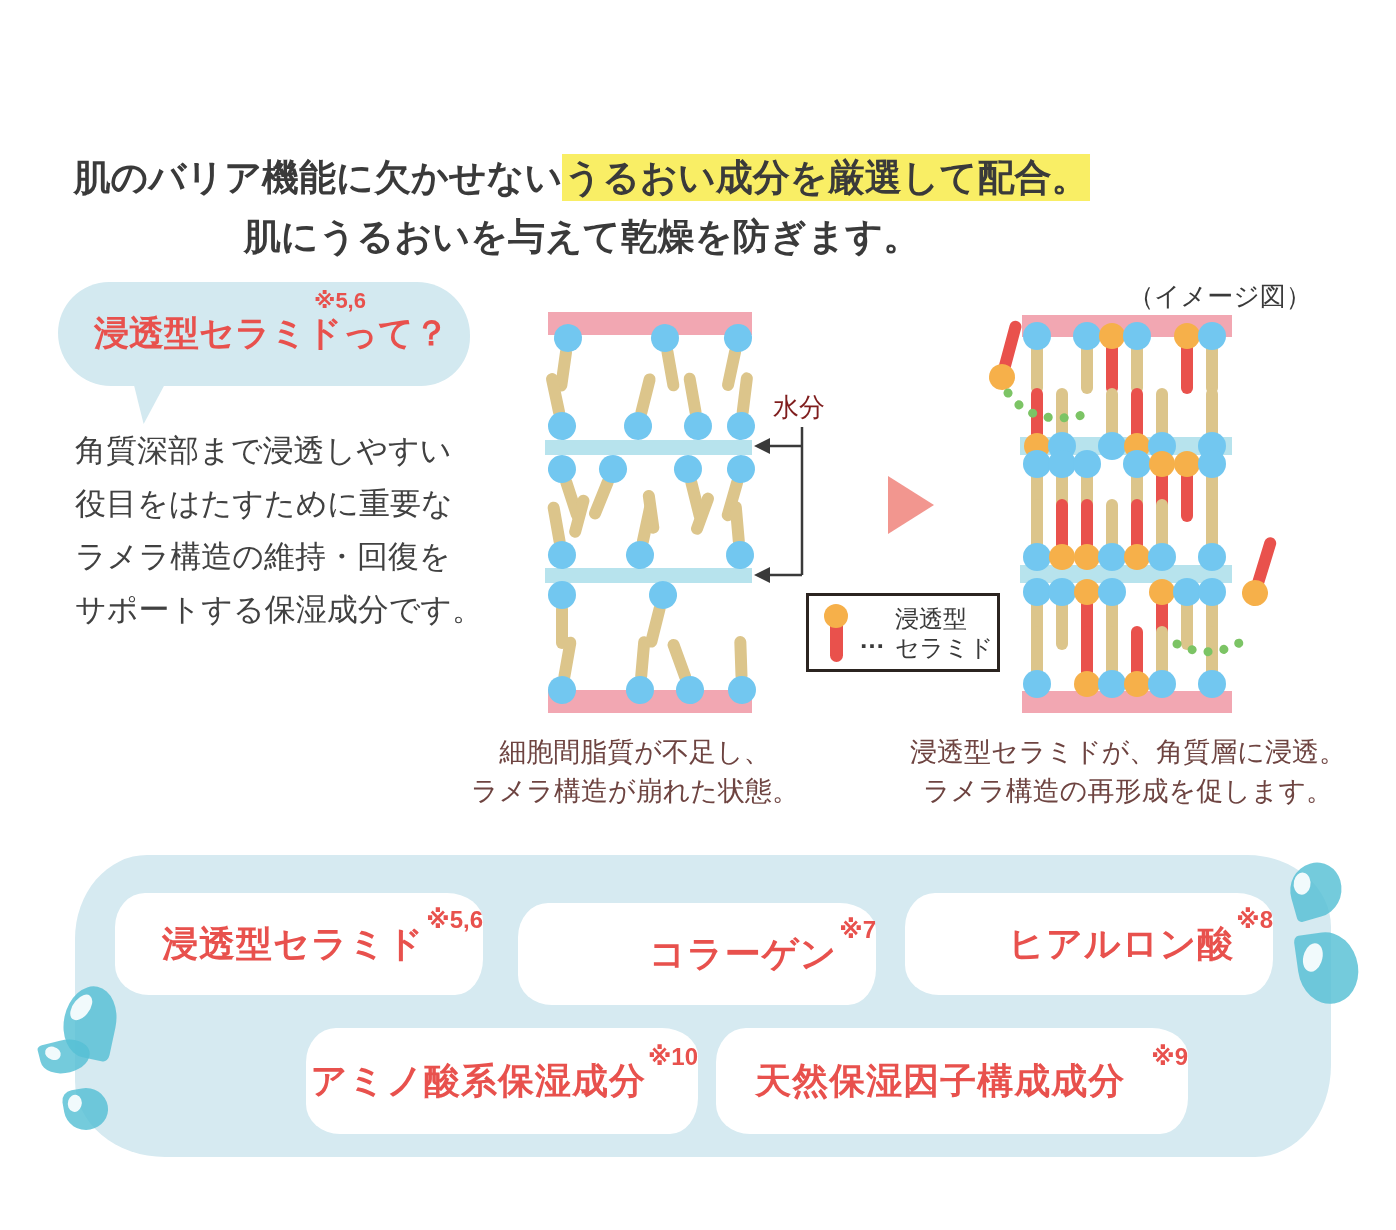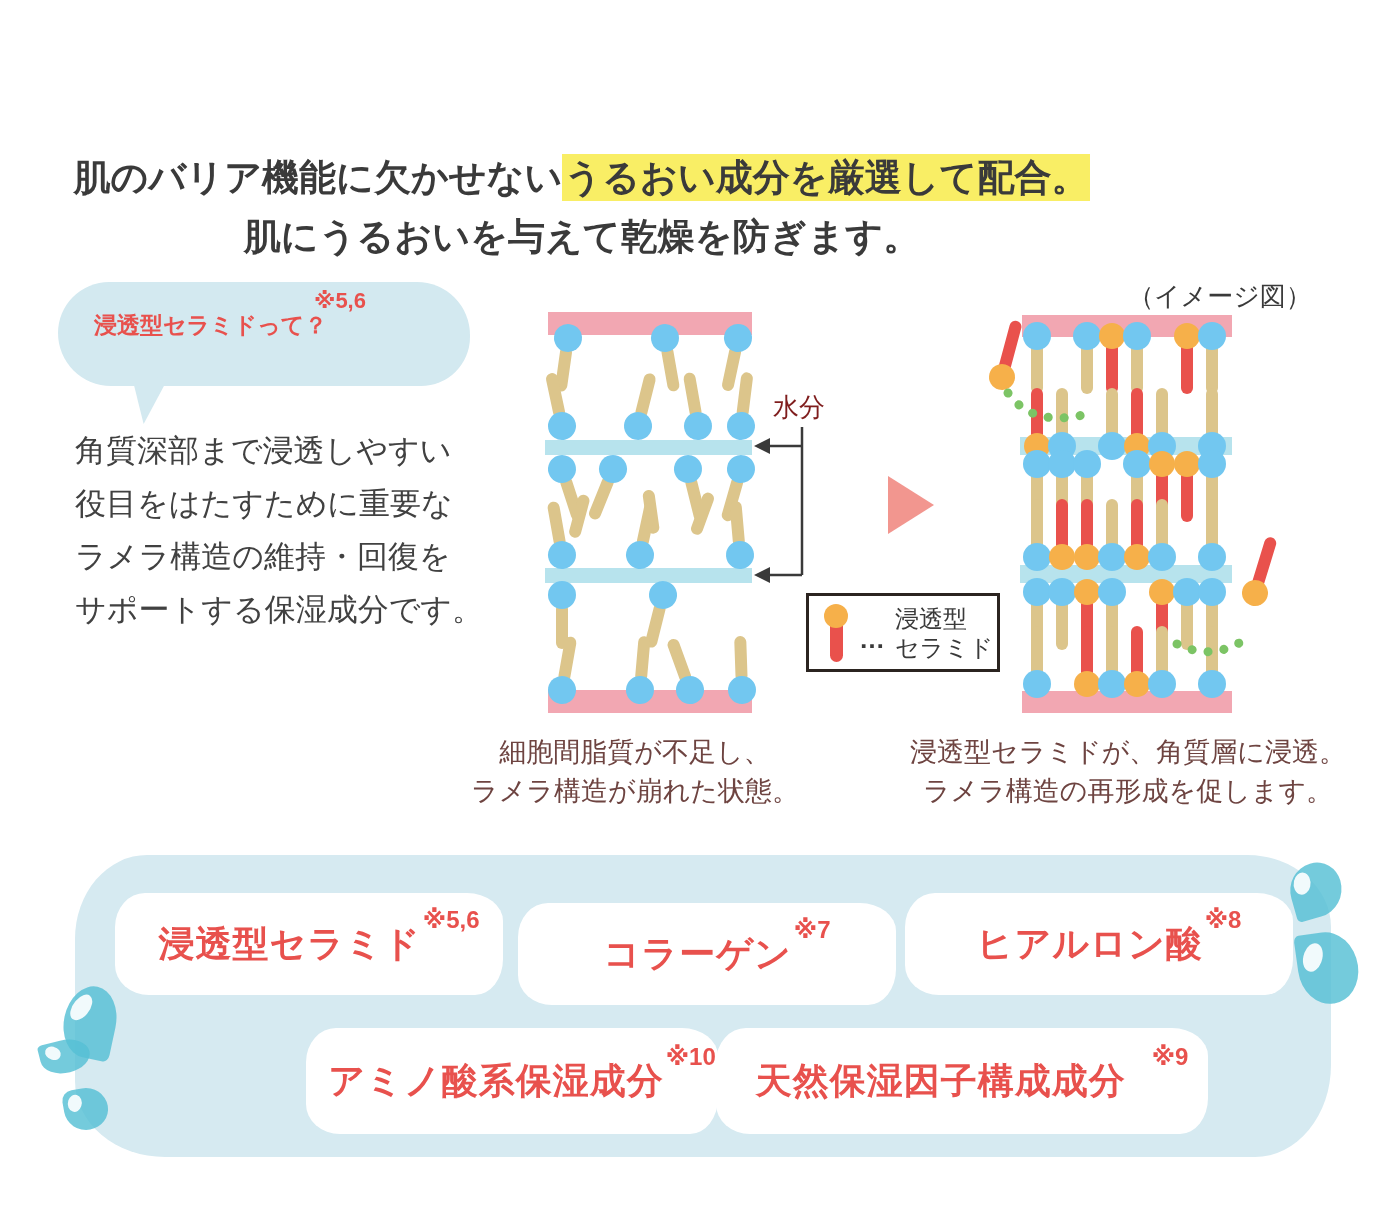--- a/index.html
+++ b/index.html
@@ -16,21 +16,21 @@
          font-size:37px;font-weight:bold;color:#3a3a3a;line-height:59px;}
   .hl{background:#F9EE65;padding:3px 2px;}
 
   
   .bubble{position:absolute;left:58px;top:282px;width:412px;height:104px;background:#D3E9F0;
           border-radius:52px 54px 50px 54px;}
   .bubble-tail{position:absolute;left:80px;top:96px;width:0;height:0;
                border-top:42px solid #D3E9F0;border-right:38px solid transparent;
                transform:rotate(-14deg);}
   .bubble-ref{position:absolute;left:256px;top:6px;color:#E8514D;font-size:22px;font-weight:bold;}
-  .bubble-title{position:absolute;left:36px;top:28px;color:#E8514D;font-size:23px;font-weight:bold;}
+  .bubble-title{position:absolute;left:36px;top:28px;color:#E8514D;font-size:35px;font-weight:bold;}
 
   
   .description{position:absolute;left:75px;top:424px;width:420px;font-size:31px;
                color:#414141;line-height:53px;}
 
   
   .image-note{position:absolute;left:1128px;top:279px;font-size:26px;color:#3a3a3a;}
   .moisture-label{position:absolute;left:773px;top:390px;font-size:26px;color:#7f1d1d;}
 
   
@@ -51,22 +51,22 @@
   .legend-text{font-size:24px;color:#3a3a3a;line-height:29px;}
 
   
   .caption{position:absolute;top:733px;text-align:center;color:#6E4441;font-size:27px;line-height:39px;}
   .caption-before{left:440px;width:390px;}
   .caption-after{left:893px;width:470px;}
 
   
   .blob{position:absolute;left:75px;top:855px;width:1256px;height:302px;background:#D6EAF1;
         border-radius:72px 84px 76px 90px / 84px 72px 92px 76px;}
-  .badge{position:absolute;background:#fff;display:flex;align-items:center;justify-content:center;
-         border-radius:30px 36px 28px 34px / 34px 28px 36px 30px;padding-left:20px;}
+  .badge{position:absolute;background:#fff;display:flex;align-items:center;justify-content:flex-end;
+         border-radius:30px 36px 28px 34px / 34px 28px 36px 30px;}
   .badge-label{color:#E8514D;font-size:36px;font-weight:bold;letter-spacing:1px;}
   .badge-ref{color:#E8514D;font-size:24px;font-weight:bold;position:relative;top:-24px;margin-left:2px;}
   .badge-1{left:115px;top:893px;width:368px;height:102px;}
   .badge-2{left:518px;top:893px;width:358px;height:102px;margin-top:10px;}
   .badge-3{left:905px;top:893px;width:368px;height:102px;}
   .badge-4{left:306px;top:1028px;width:392px;height:106px;}
   .badge-5{left:716px;top:1028px;width:472px;height:106px;gap:24px;}
 
   
   .drop{position:absolute;background:rgba(85,192,212,0.82);}

